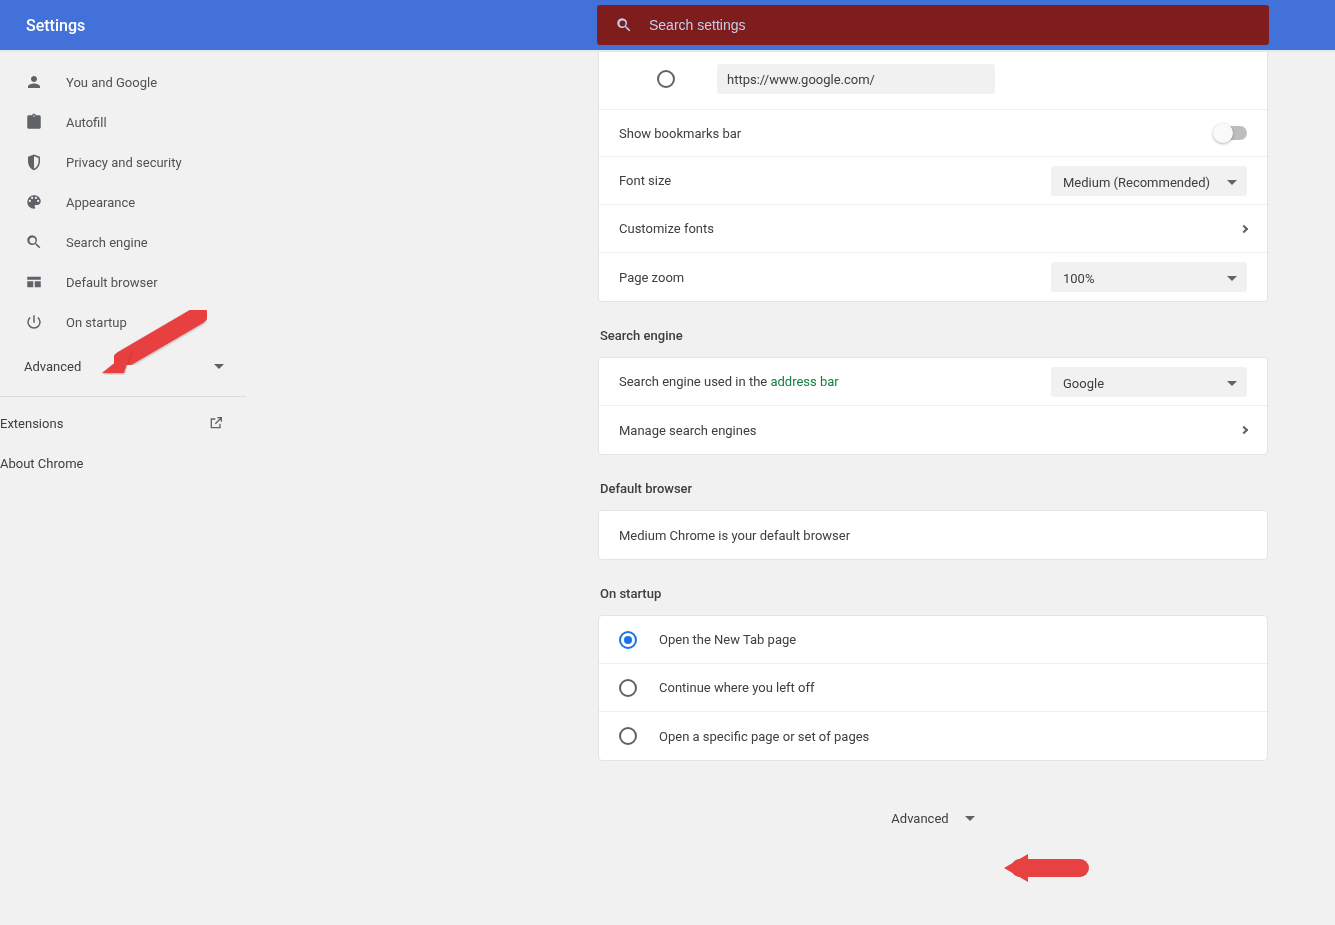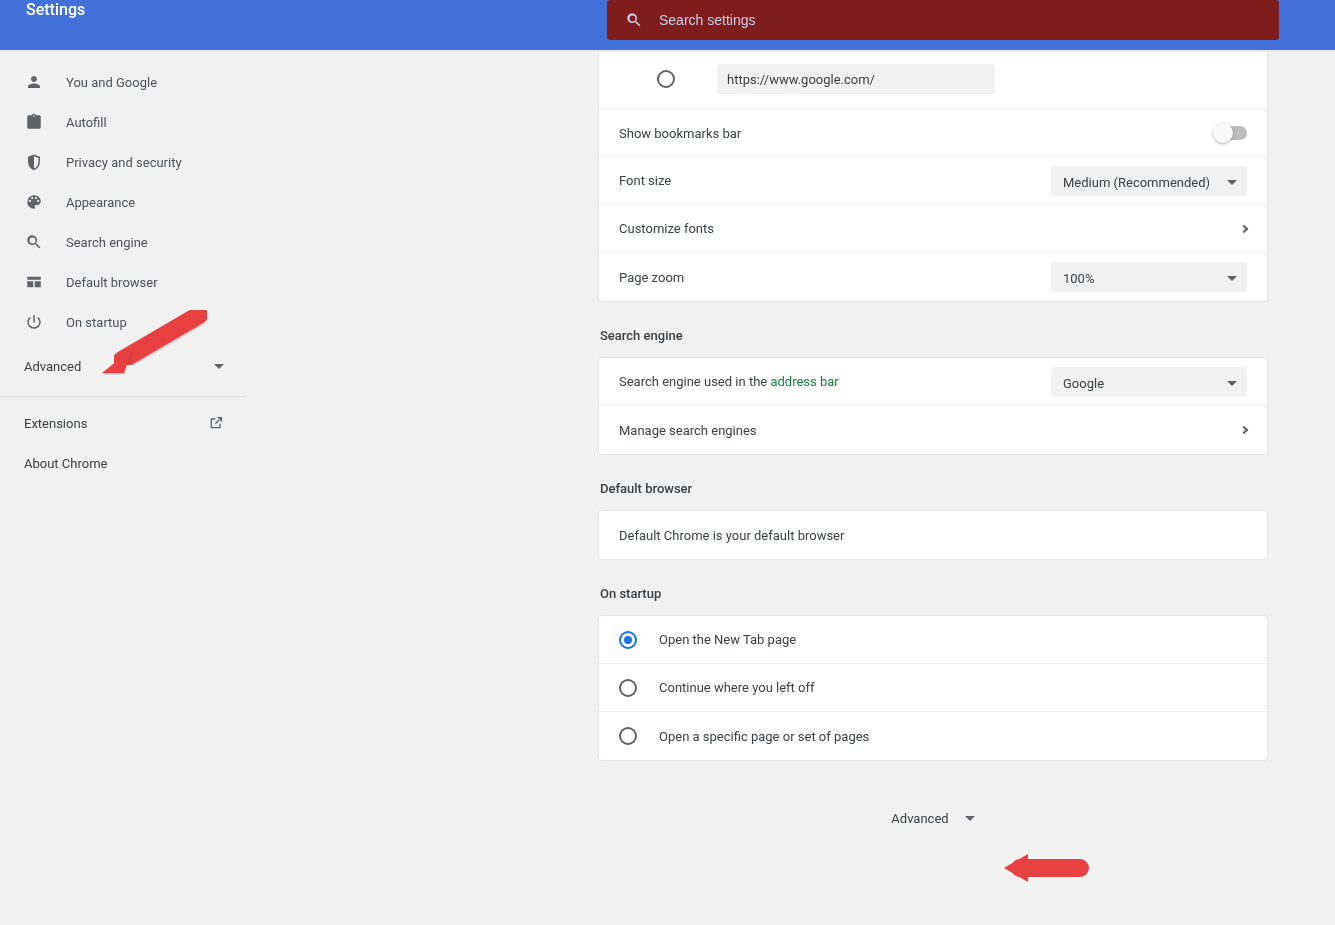--- a/index.html
+++ b/index.html
@@ -1,31 +1,31 @@
 <!DOCTYPE html>
 <html><head>
 <meta charset="utf-8">
 <style>
   * { box-sizing: border-box; margin: 0; padding: 0; }
   body { font-family: Roboto, Arial, sans-serif; font-size: 13px; color: #3c4043; background: #fff; width: 1335px; height: 925px; overflow: hidden; position: relative; }
-  .header { background: #4271d9; height: 50px; display: flex; align-items: flex-start; padding: 0 2px 0 26px; }
+  .header { background: #4271d9; height: 50px; display: flex; align-items: center; padding: 0 12px 0 26px; }
   .header-title { color: #fff; font-size: 16px; font-weight: 500; }
   .search-wrap { margin-left: auto; width: 672px; height: 40px; background: #7f1d1d; border-radius: 3px; display: flex; align-items: center; padding: 0 18px; margin-right: 54px; }
   .search-wrap input { background: transparent; border: none; outline: none; color: #d7e0f2; font-size: 14px; flex: 1; margin-left: 16px; }
   .search-wrap input::placeholder { color: #c3d0ec; }
   .topline { height: 2px; background: #e8e8e8; }
   .body { display: flex; height: 873px; background: #f1f1f1; }
   .sidebar { width: 246px; background: #f1f1f1; padding-top: 10px; }
   .nav-item { display: flex; align-items: center; height: 40px; padding-left: 24px; cursor: pointer; color: #4f5256; font-size: 13px; }
   .nav-item .icon { width: 20px; height: 20px; display: flex; align-items: center; justify-content: center; color: #5f6368; margin-right: 22px; }
   .nav-item span.label { }
   .advanced-row { display: flex; align-items: center; height: 48px; padding-left: 24px; padding-right: 22px; cursor: pointer; color: #3c4043; }
   .advanced-row .chev { margin-left: auto; }
   .divider { height: 1px; background: #dcdcdc; margin: 6px 0; }
-  .ext-row { display: flex; align-items: center; height: 40px; padding-left: 24px; padding-right: 22px; cursor: pointer; color: #3c4043; }
+  .ext-row { display: flex; align-items: center; height: 40px; padding-right: 22px; cursor: pointer; color: #3c4043; }
   .ext-row .ext-icon { margin-left: auto; }
   .main { flex: 1; position: relative; overflow: hidden; }
   .content { position: absolute; left: 352px; top: 0; width: 670px; padding-bottom: 60px; }
   .card { background: #fff; border: 1px solid #e4e4e4; border-radius: 4px; margin-bottom: 0; }
   .section-title { font-size: 13px; color: #3c4043; font-weight: 500; margin: 26px 0 14px 2px; }
   .row { display: flex; align-items: center; min-height: 48px; padding: 0 20px; border-bottom: 1px solid #eee; }
   .row:last-child { border-bottom: none; }
   .row-label { font-size: 13px; color: #3c4043; }
   .row-right { margin-left: auto; display: flex; align-items: center; }
   .radio { width: 18px; height: 18px; border-radius: 50%; border: 2px solid #5f6368; margin-right: 22px; flex-shrink: 0; display: inline-flex; align-items: center; justify-content: center; }
@@ -208,21 +208,21 @@
           <span class="row-label">Manage search engines</span>
           <div class="row-right">
               <span class="arrow-r"></span>
             </div>
         </div>
       </div>
 
       <div class="section-title">Default browser</div>
       <div class="card">
         <div class="row">
-          <span class="row-label">Default Chrome is your default browser</span>
+          <span class="row-label">Medium Chrome is your default browser</span>
         </div>
       </div>
 
       <div class="section-title">On startup</div>
       <div class="card">
         <div class="row">
           <span class="radio selected"></span>
           <span class="row-label">Open the New Tab page</span>
         </div>
         <div class="row">

